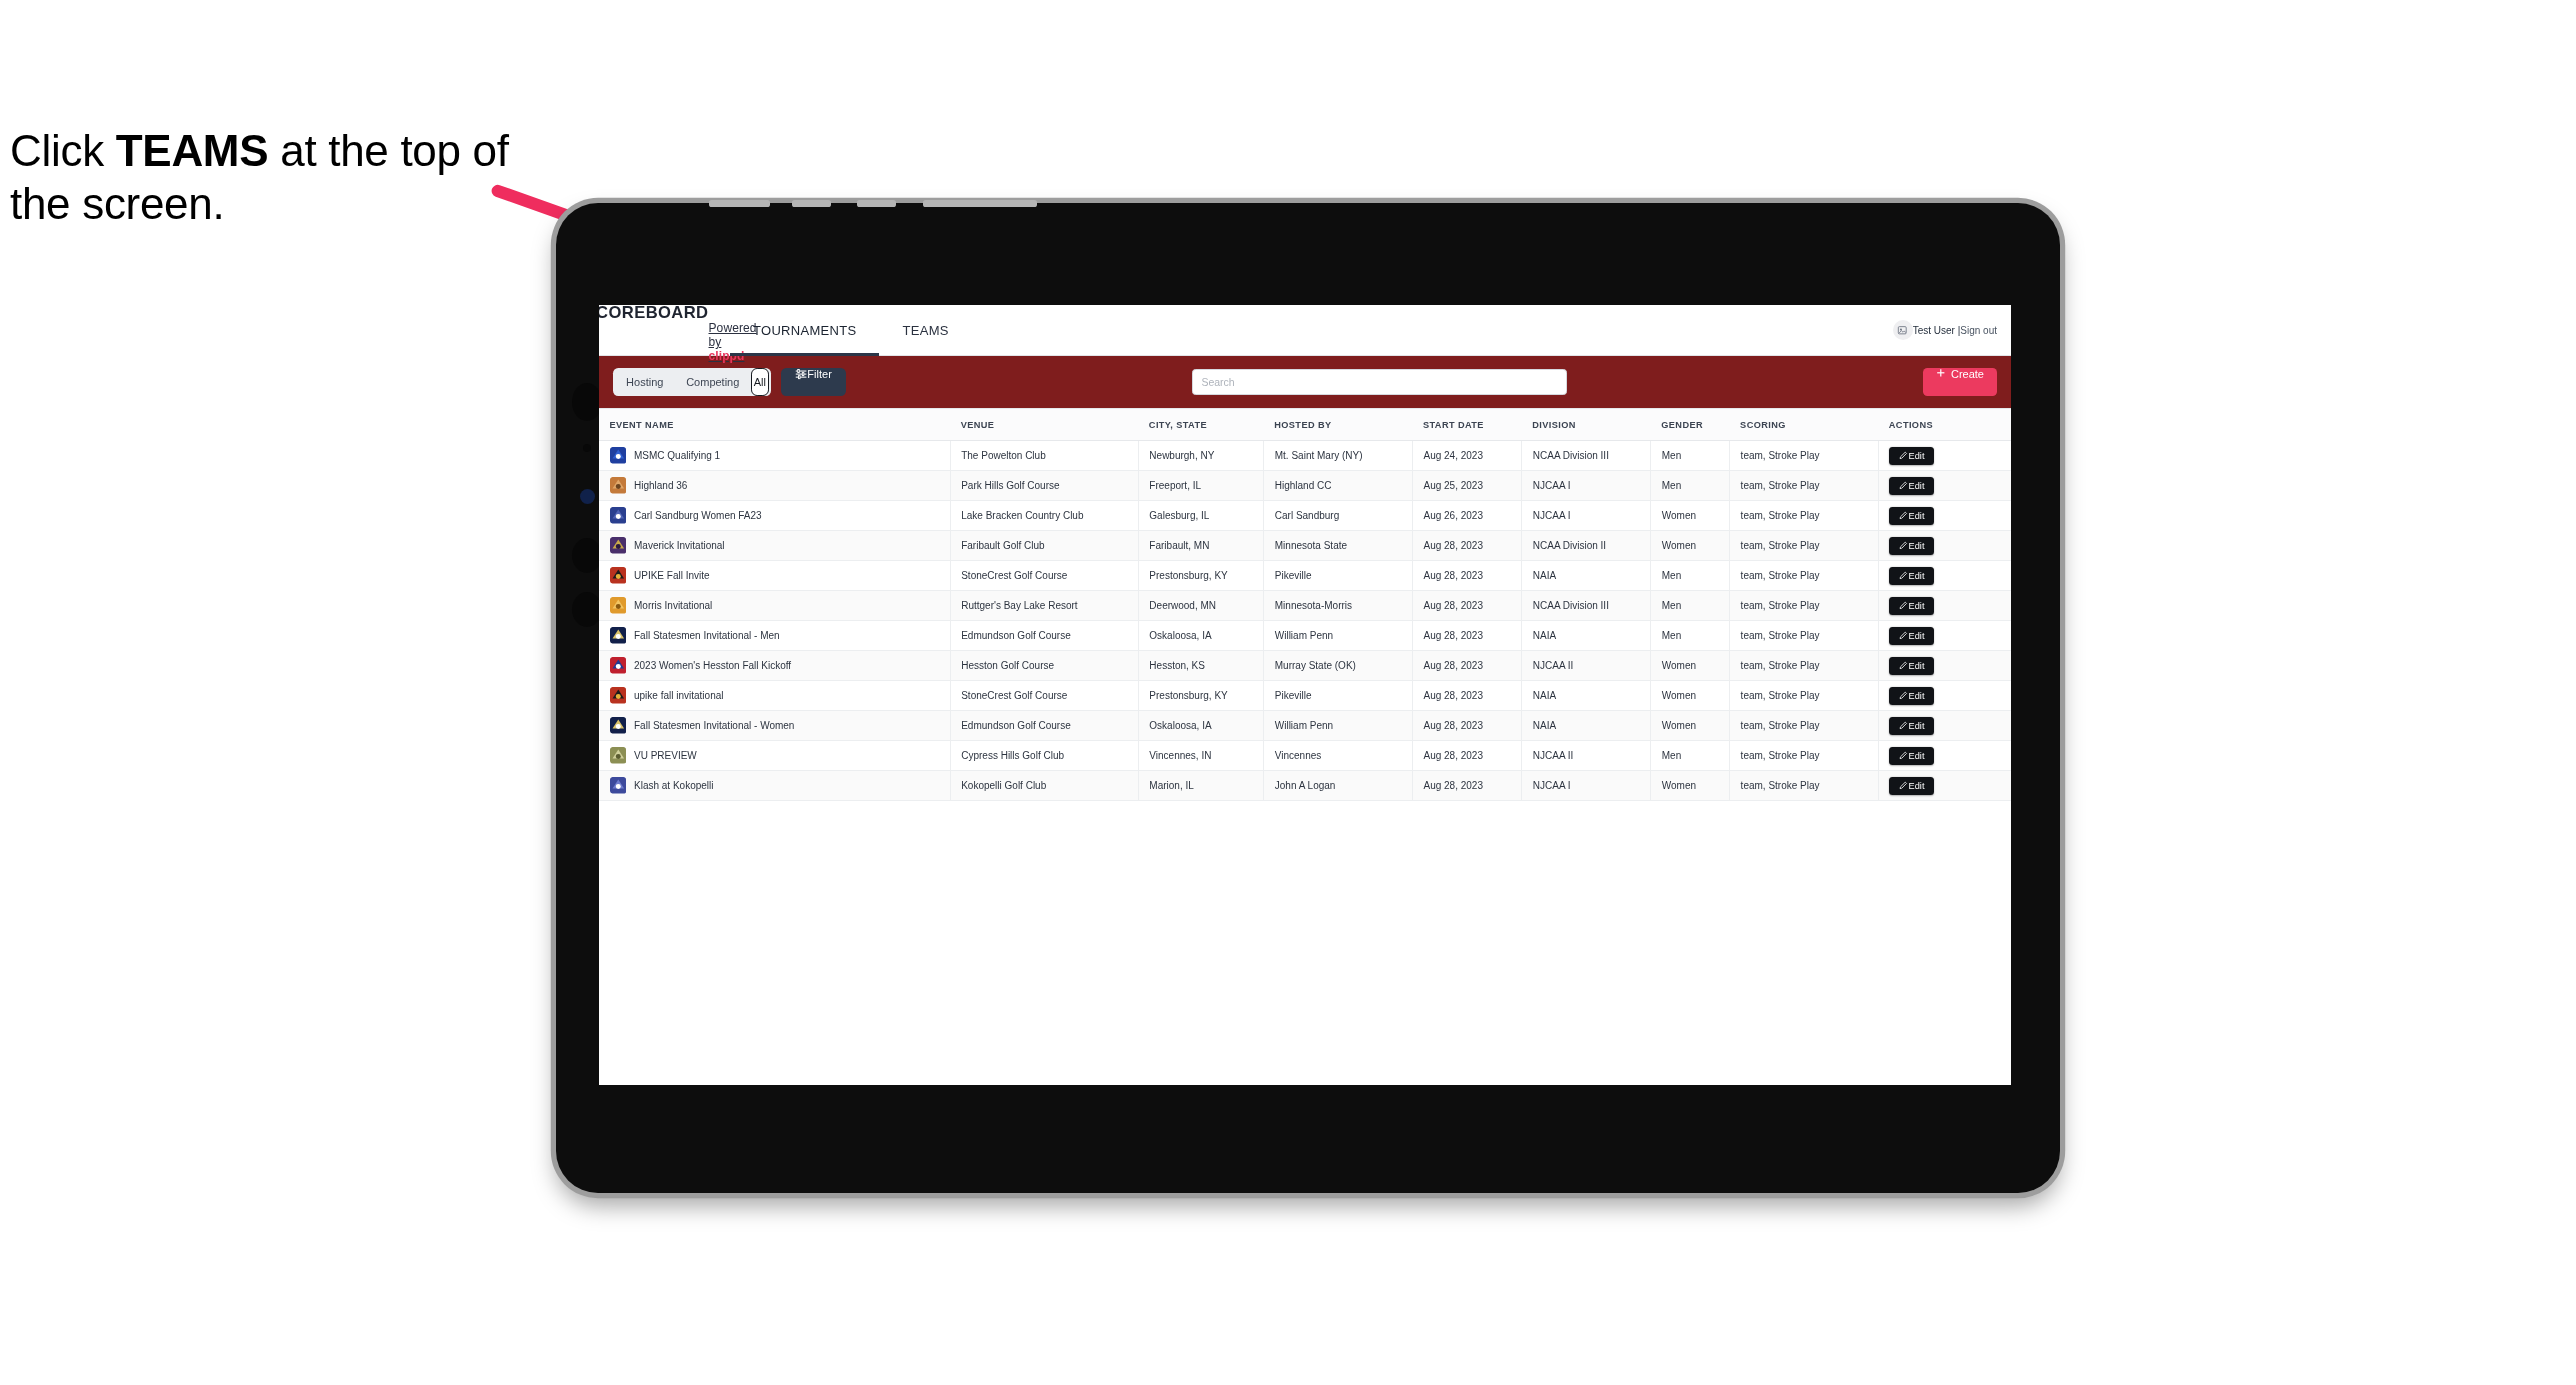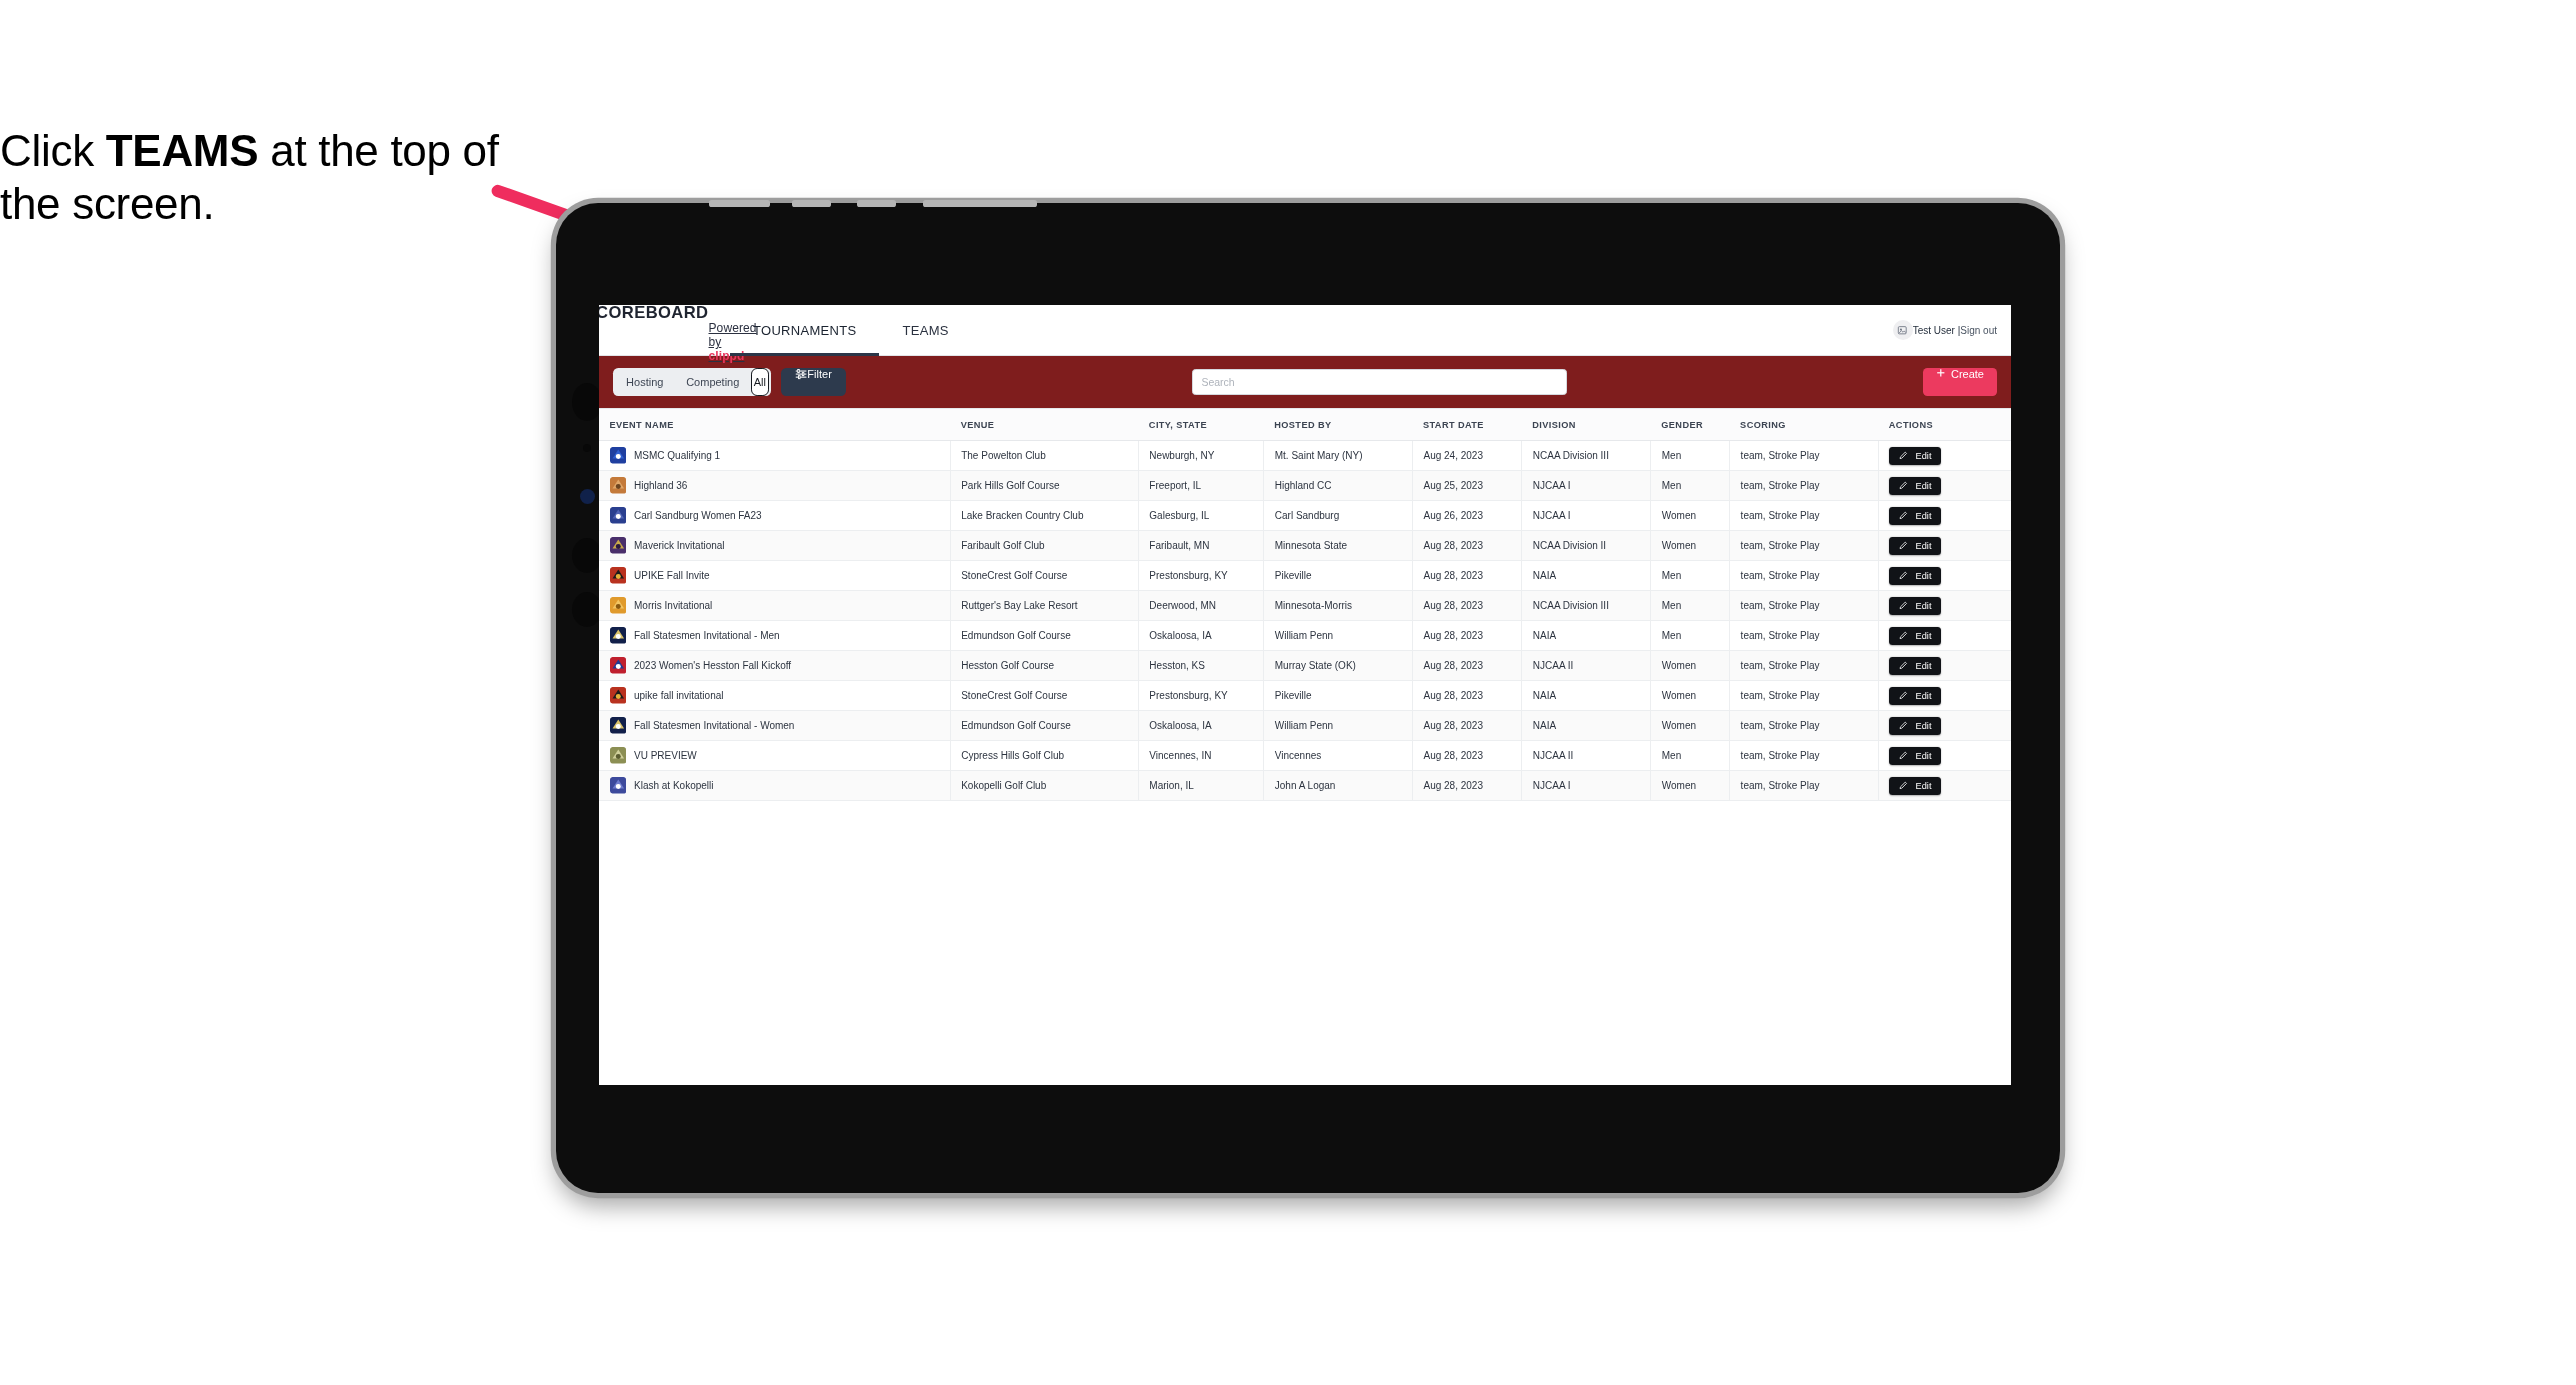--- a/index.html
+++ b/index.html
@@ -7,21 +7,21 @@
     width:2576px;height:1386px;
     background:#ffffff;
     font-family:"Liberation Sans",sans-serif;
     overflow:hidden;
     position:relative;
   }
 
   
   #instruction{
     position:absolute;
-    left:0; top:125px;
+    left:10px; top:125px;
     width:559px;
     font-size:44px;
     line-height:1.20;
     color:#000000;
     letter-spacing:-0.3px;
   }
   #instruction b{font-weight:bold;}
 
   
   #arrow-svg{
@@ -178,21 +178,21 @@
   .c-score{width:83px;}
   .c-act{width:74px;}
 
   .namecell{display:flex;align-items:center;gap:7.9px;}
   .logo{
     width:16.6px;height:16.6px;border-radius:2.6px;flex:0 0 16.6px;
     display:block;
   }
   .edit-btn{
     background:#111317;color:#fff;border-radius:3.5px;
-    height:18.3px;display:inline-flex;align-items:center;gap:8px;
+    height:18.3px;display:inline-flex;align-items:center;gap:1px;
     padding:0 9.6px;font-size:9.2px;cursor:pointer;
     box-shadow:0 0.9px 1.7px rgba(0,0,0,.3);
   }
   .edit-btn svg{display:block;}
 </style>
 </head>
 <body>
 
 <div id="instruction">
   <span>Click </span><b>TEAMS</b><span> at the top of the screen.</span>

